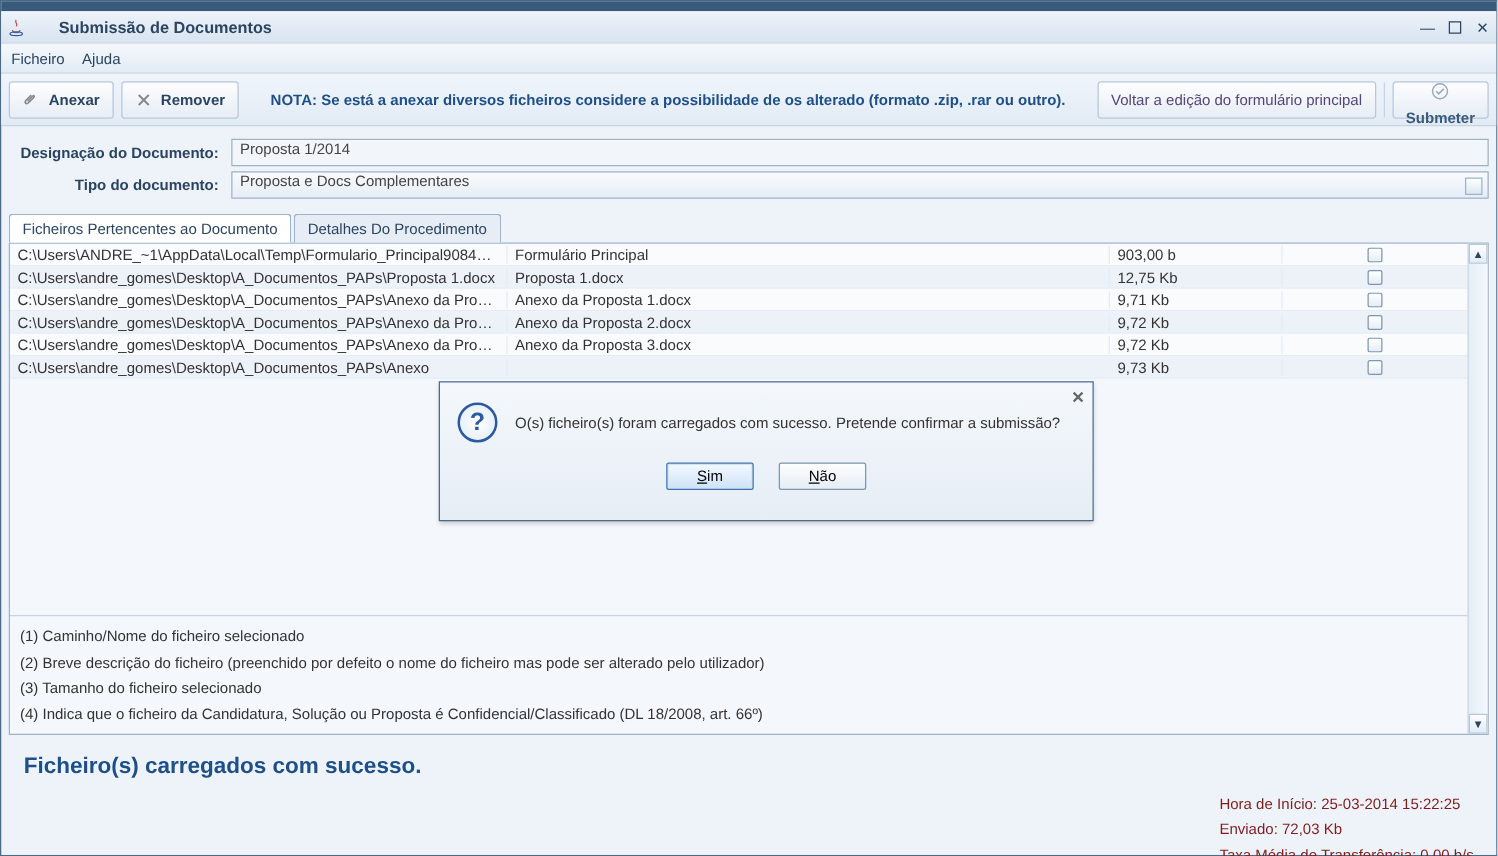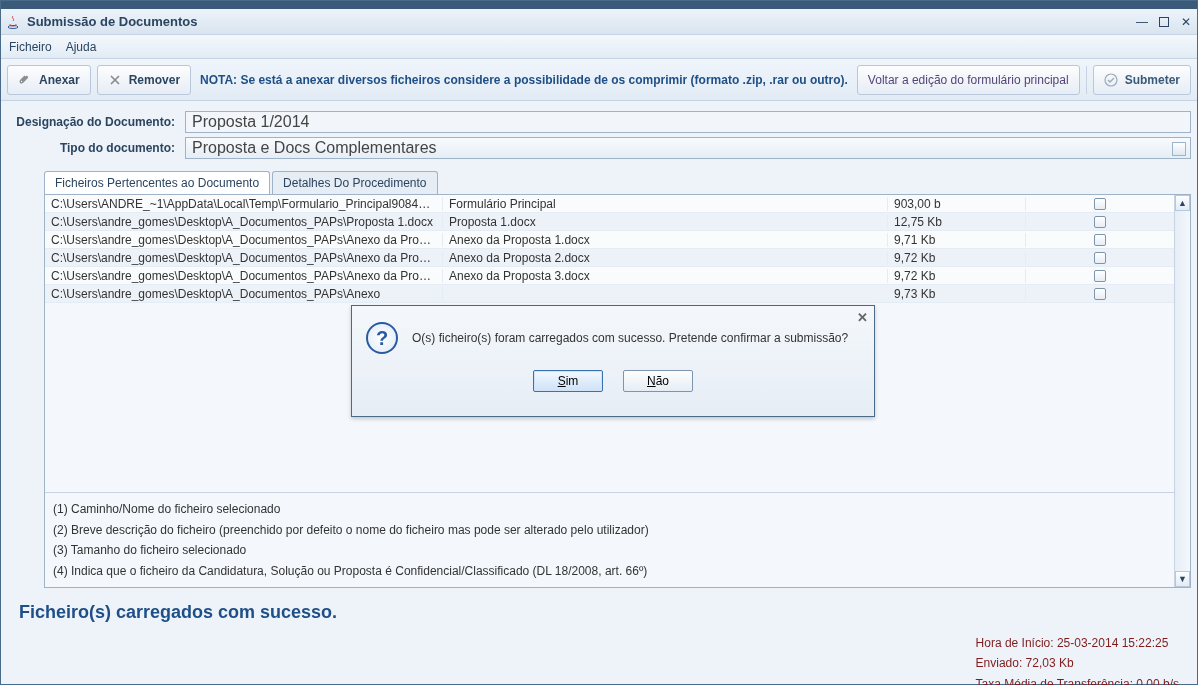--- a/index.html
+++ b/index.html
@@ -3,43 +3,43 @@
 <meta charset="utf-8">
 <style>
 * { box-sizing: border-box; margin: 0; padding: 0; font-family: "Segoe UI", Tahoma, sans-serif; }
 body { background: #eef3fa; font-size: 12px; }
 
 .window { width: 1198px; height: 685px; background: #eef3fa; border: 1px solid #4a6a8a; position: relative; }
 .menubar-fragment { height: 8px; background: #3a5a7a; }
 
 .titlebar { height: 26px; background: linear-gradient(#eef3fa,#d8e4f0); display: flex; align-items: center; padding: 0 4px; border-bottom: 1px solid #c5d3e2;}
 .titlebar .java-icon { width:16px; height:16px; margin-right:6px; }
-.titlebar .title { font-weight: bold; color:#2b4560; font-size:13px; }
+.titlebar .title { font-weight: bold; color:#2b4560; font-size:13px;margin-left:20px; }
 .titlebar .controls { margin-left:auto; display:flex; gap:8px; align-items:center; }
 .titlebar .controls span { width:14px; height:14px; display:flex; align-items:center; justify-content:center; color:#2b4560; font-size:12px; cursor:pointer;}
 .titlebar .controls .box { border:1px solid #2b4560; width:10px; height:10px; }
 
 .menubar { height: 24px; background: linear-gradient(#f4f8fc,#e2ebf5); display:flex; align-items:center; padding: 0 8px; gap:14px; border-bottom:1px solid #c5d3e2;}
 .menubar span { color:#2b4560; cursor:pointer; }
 
 .toolbar { height:42px; background: linear-gradient(#f0f5fb,#e2ebf5); display:flex; align-items:center; padding: 4px 6px; gap:6px; border-bottom:1px solid #c5d3e2;}
 .btn { height:30px; border:1px solid #b8c8da; border-radius:3px; background:linear-gradient(#fdfdfe,#e6edf5); display:flex; align-items:center; gap:7px; padding:0 10px; color:#2b4560; font-weight:bold; cursor:pointer;}
 .btn .ico { width:14px; height:14px; }
 .note { flex:1; color:#1e4f87; font-weight:bold; text-align:center; font-size:12px;}
 .btn.ghost { font-weight:normal; color:#547; }
-.btn.submit { font-weight:bold; color:#3a5a7a;}
+.btn.submit { font-weight:bold; color:#3a5a7a;flex-direction:column;}
 
 .content { padding: 6px; }
 .formrow { display:flex; align-items:center; margin: 4px 0; }
 .formrow label { width:178px; text-align:right; padding-right:10px; color:#2b4560; font-weight:bold; font-size:12px;}
-.formrow .field { flex:1; height:22px; border:1px solid #9fb3c8; background:#f2f6fa; display:flex; align-items:center; padding:0 6px; color:#444; font-size:16px;}
+.formrow .field { flex:1; height:22px; border:1px solid #9fb3c8; background:#f2f6fa; display:flex; align-items:flex-start; padding:0 6px; color:#444; font-size:12px;}
 .formrow .field.dd { background:linear-gradient(#f8fbfe,#e6edf5); position:relative;}
 .formrow .field.dd::after { content:""; position:absolute; right:4px; top:4px; width:12px; height:12px; border:1px solid #9fb3c8; background:linear-gradient(#fff,#dce7f2);}
 
-.tabs { margin-top:12px;margin-left:37px; }
+.tabs { margin-top:12px; }
 .tabstrip { display:flex; }
 .tab { border:1px solid #9fb3c8; border-bottom:none; padding:4px 10px; background:#e6edf5; color:#2b4560; font-size:12px; cursor:pointer; border-radius:3px 3px 0 0; margin-right:2px;}
 .tab.active { background:#fff; font-weight:normal;}
 .panel { border:1px solid #9fb3c8; background:#f4f8fc; height:394px; display:flex; }
 
 .table-wrap { flex:1; display:flex; flex-direction:column; }
 .thead { display:flex; background:linear-gradient(#f4f8fc,#e2ebf5); border-bottom:1px solid #c5d3e2; font-size:12px; color:#2b4560;}
 .thead > div { padding:3px 6px; border-right:1px solid #c5d3e2; text-align:center;}
 .col-f { width:398px; }
 .col-d { flex:1; }
@@ -113,21 +113,21 @@
             <path d="M4 8l4-4c1-1 2 0 1 1l-4 4c-2 2-4 0-2-2l4-4" stroke="#888" fill="none" stroke-width="1.3"></path>
           </svg></span>
       <span>Anexar</span>
     </div>
     <div class="btn">
       <span class="ico"><svg viewBox="0 0 14 14">
             <path d="M3 3l8 8M11 3l-8 8" stroke="#888" stroke-width="1.6"></path>
           </svg></span>
       <span>Remover</span>
     </div>
-    <div class="note">NOTA: Se está a anexar diversos ficheiros considere a possibilidade de os comprimir (formato .zip, .rar ou outro).</div>
+    <div class="note">NOTA: Se está a anexar diversos ficheiros considere a possibilidade de os alterado (formato .zip, .rar ou outro).</div>
     <div class="btn ghost">
       <span>Voltar a edição do formulário principal</span>
     </div>
     <div style="width:1px;height:28px;background:#c5d3e2;"></div>
     <div class="btn submit">
       <span class="ico"><svg viewBox="0 0 14 14">
             <circle cx="7" cy="7" r="6" fill="none" stroke="#9ab" stroke-width="1.2"></circle>
             <path d="M4 7l2 2 4-4" stroke="#9ab" fill="none" stroke-width="1.4"></path>
           </svg></span>
       <span>Submeter</span>

